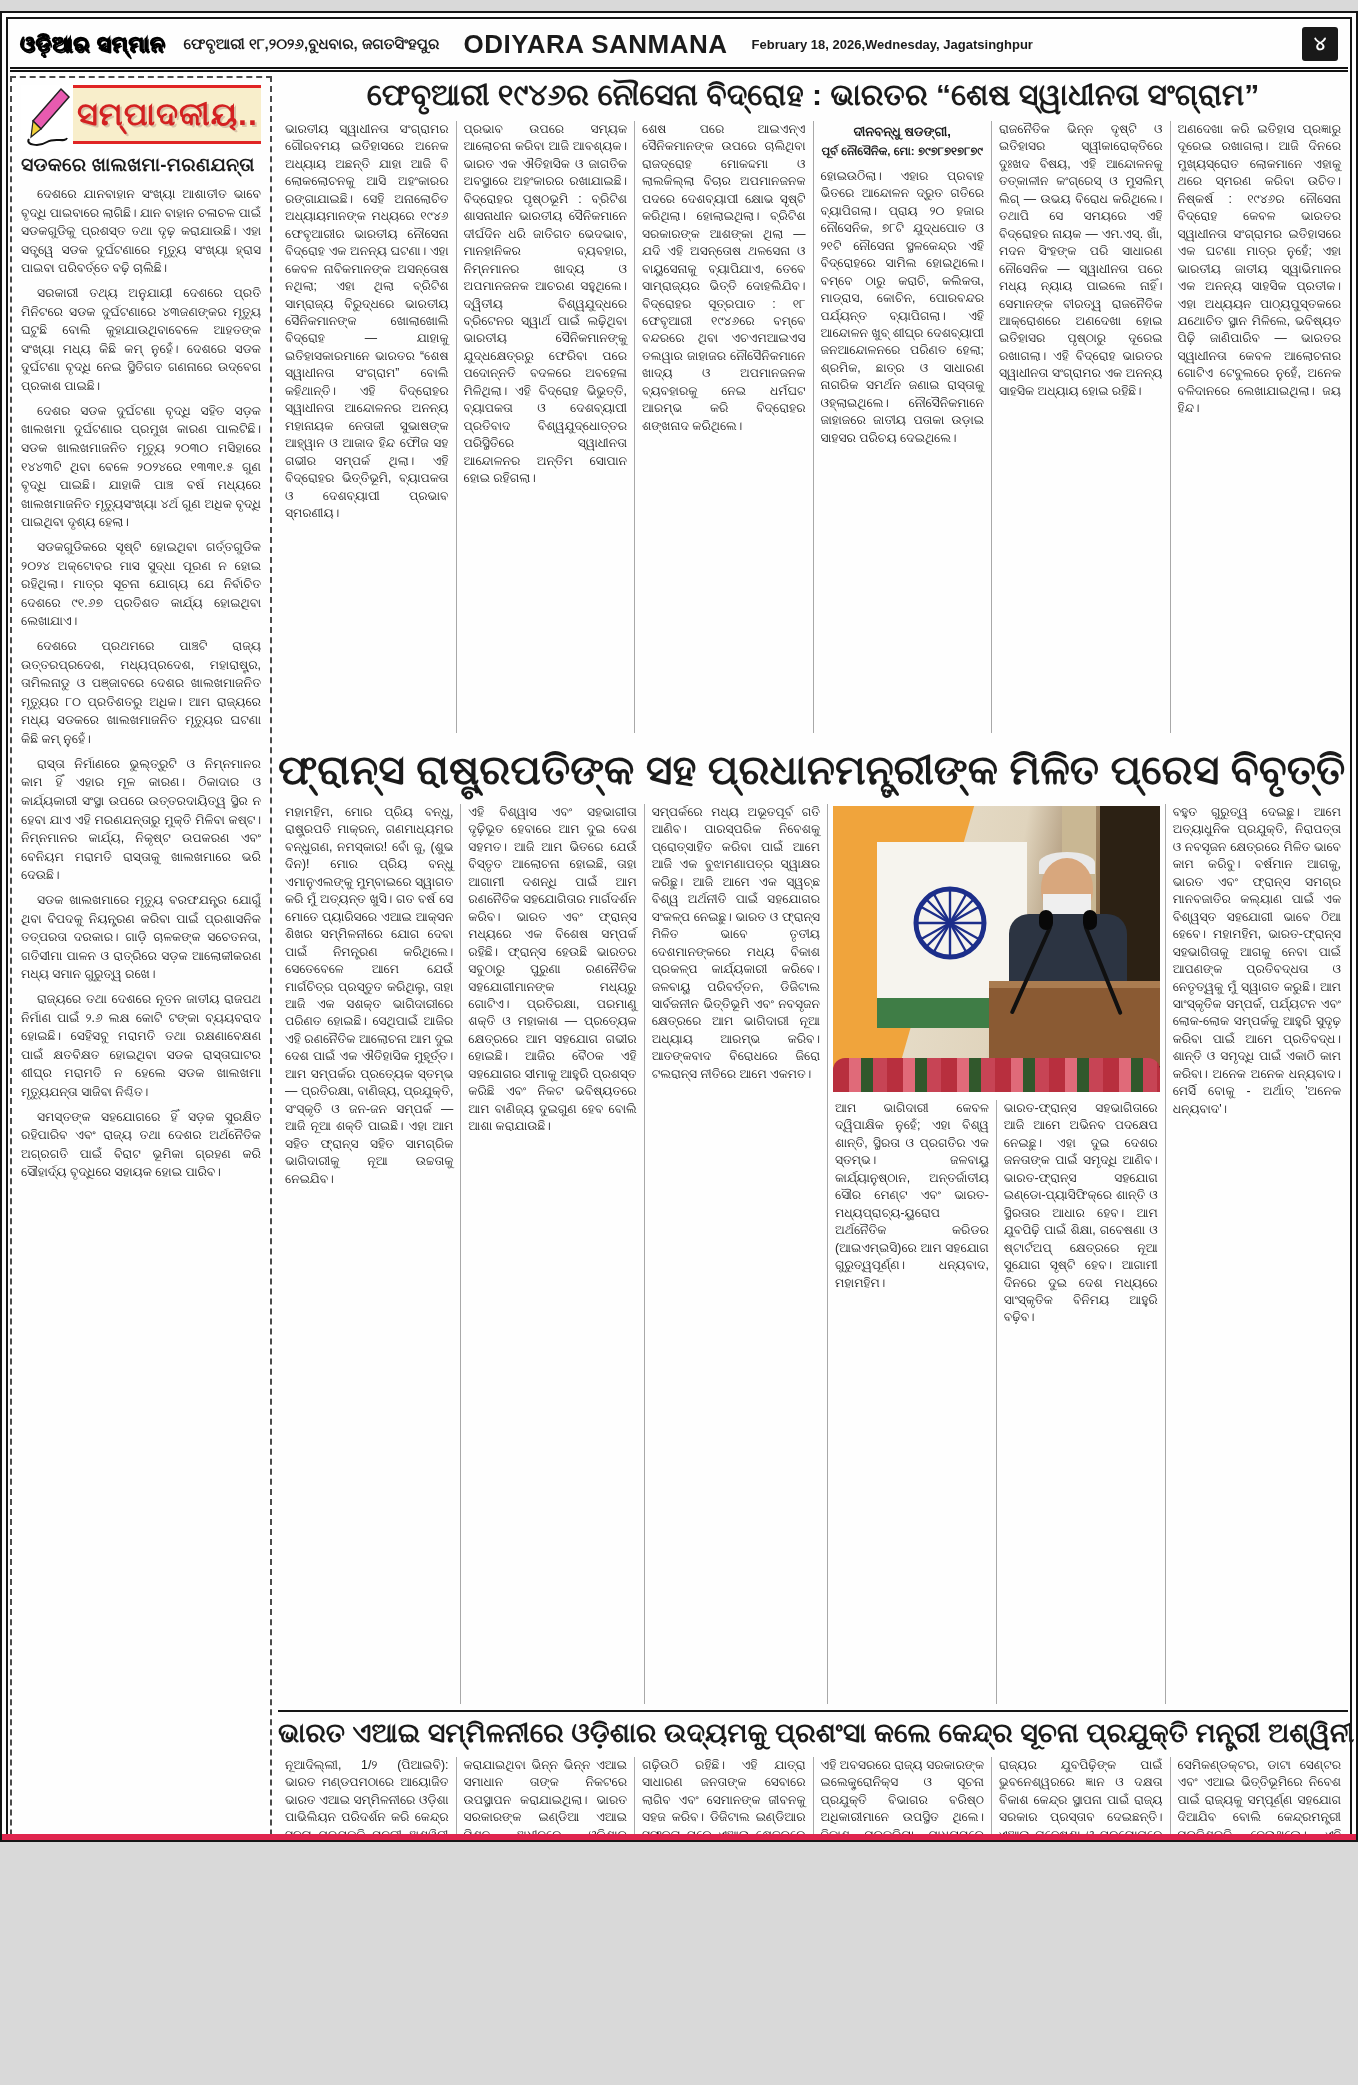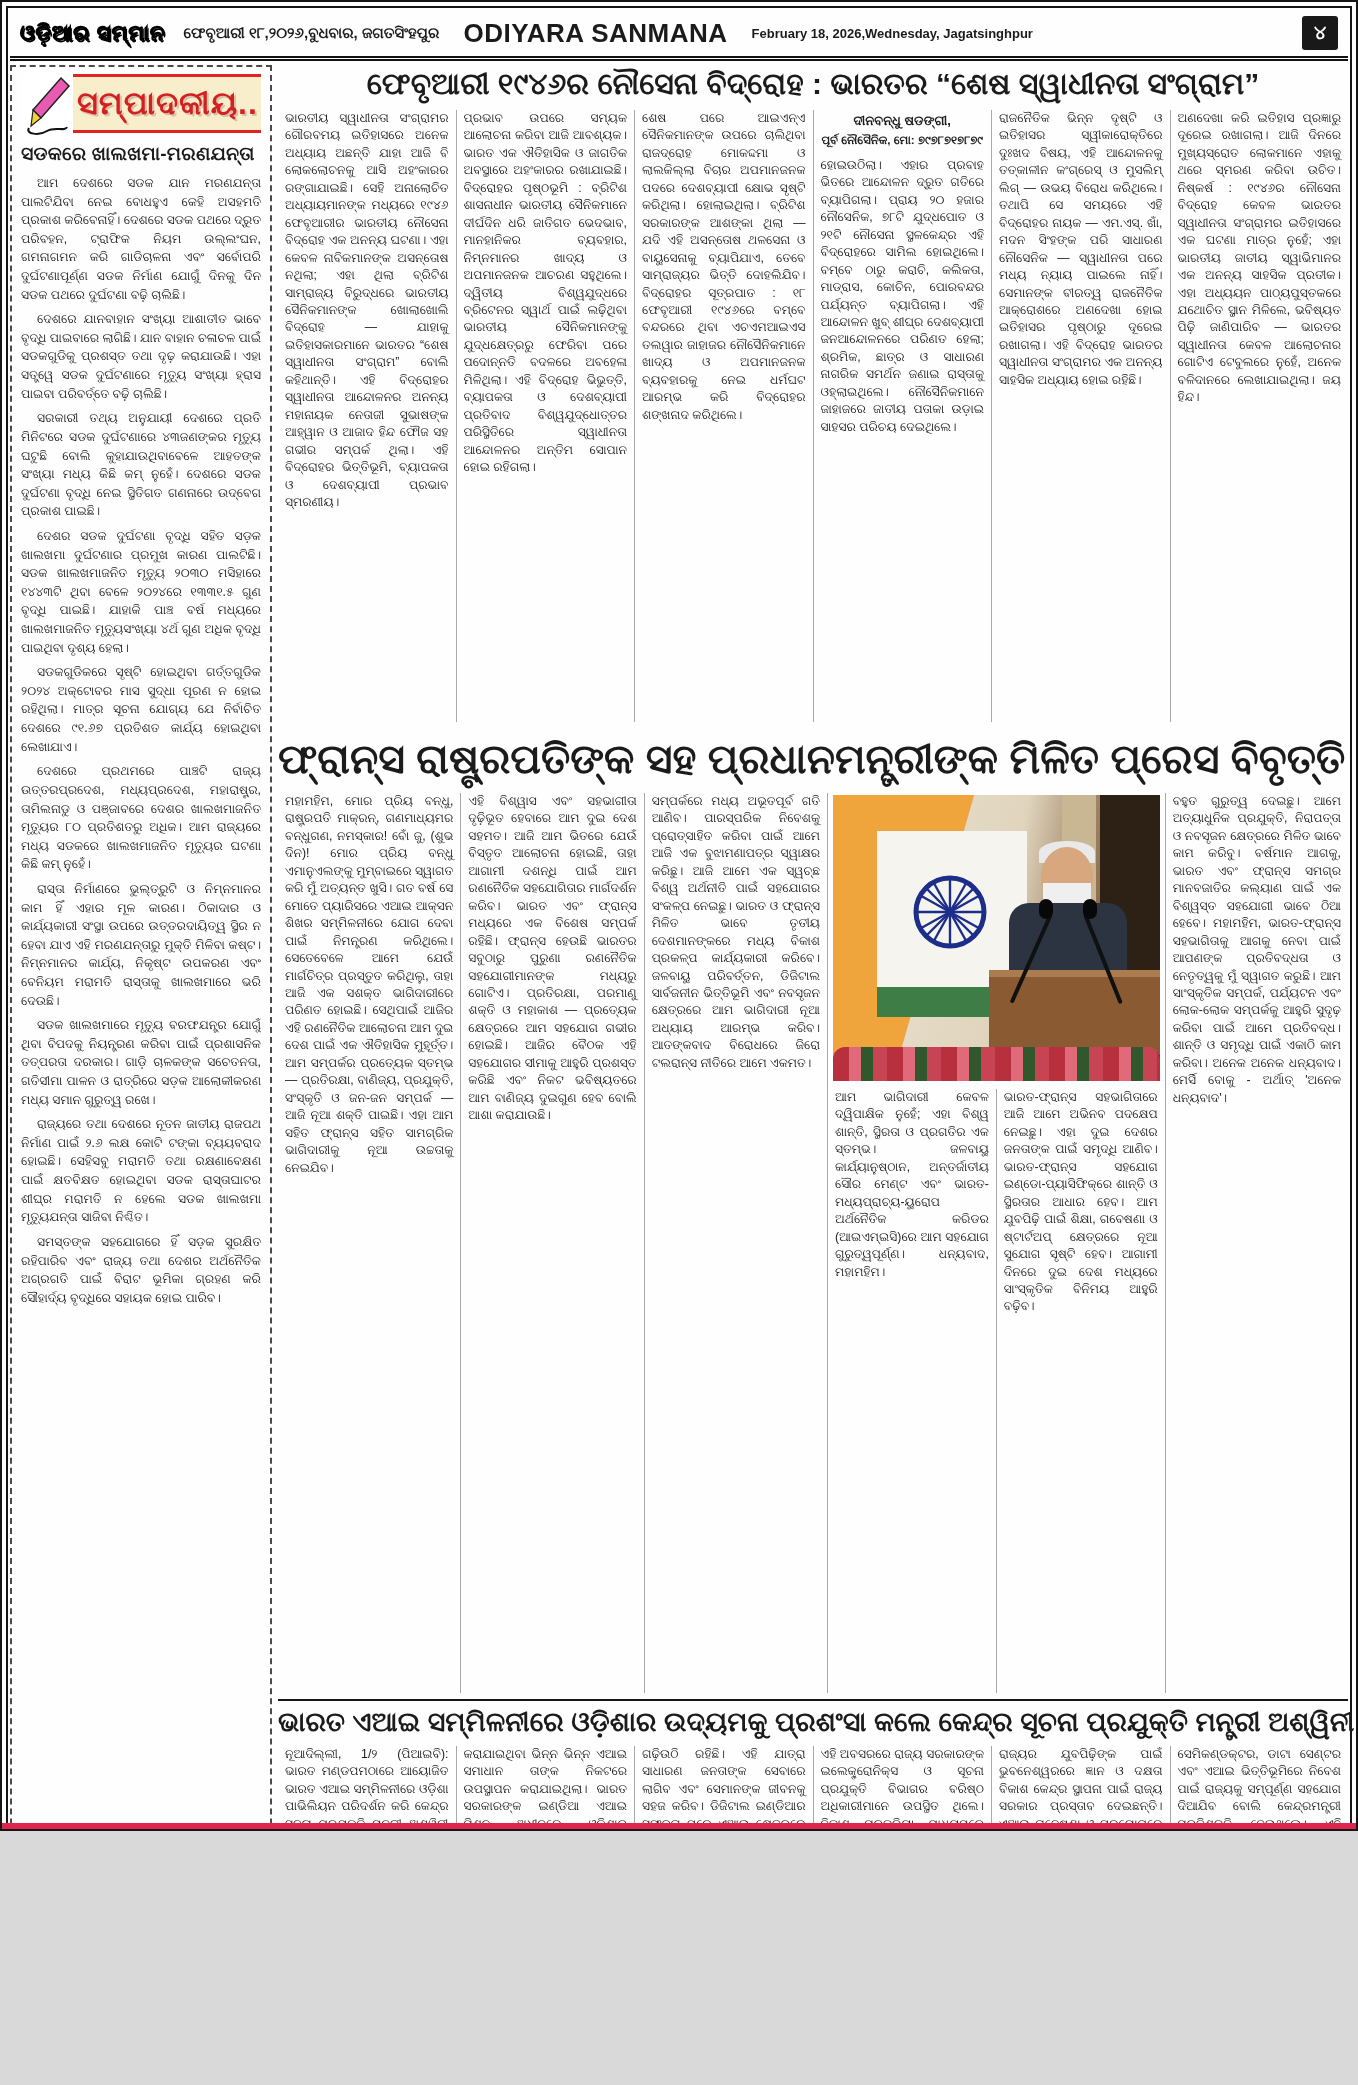--- a/index.html
+++ b/index.html
@@ -1,16 +1,16 @@
 <!DOCTYPE html>
 <html><head>
 <meta charset="utf-8">
 <style>
   html,body{margin:0;padding:0;background:#d9d9d9;}
-  .page{position:relative;width:1358px;height:1831px;margin:0 auto;background:#fefefe;
+  .page{position:relative;width:1358px;height:1831px;margin:11px auto;background:#fefefe;
         box-sizing:border-box;border:2px solid #161616;
         box-shadow:inset 0 0 0 4px #ffffff, inset 0 0 0 6px #161616;
         font-family:"Liberation Sans","DejaVu Sans",sans-serif;color:#1b1b1b;overflow:hidden;}
   .inner{position:absolute;left:8px;top:8px;right:8px;bottom:8px;}
 
   
   .header{height:46px;display:flex;align-items:center;gap:18px;padding:0 10px;
           border-bottom:5px double #111;}
   .logo{font-size:21px;font-weight:bold;letter-spacing:1px;color:#fff;
         -webkit-text-stroke:1.1px #000;text-shadow:1.5px 1.5px 0 #000;white-space:nowrap;}
@@ -112,21 +112,20 @@
             <svg width="52" height="66" viewBox="0 0 52 66">
               <polygon points="40,4 48,12 20,44 12,36" fill="#e85bb0" stroke="#222" stroke-width="1.5"></polygon>
               <polygon points="12,36 20,44 10,52" fill="#f3d23a" stroke="#222" stroke-width="1.2"></polygon>
               <path d="M8 54 C 4 60, 18 62, 26 57 S 44 58, 46 53" fill="none" stroke="#111" stroke-width="2"></path>
             </svg>
           </span>
           <span class="ed-title">ସମ୍ପାଦକୀୟ..</span>
         </div>
         <div class="ed-headline">ସଡକରେ ଖାଲଖମା-ମରଣଯନ୍ତା</div>
         <div class="ed-body">
-          <p>ଆମ ଦେଶରେ ସଡକ ଯାନ ମରଣଯନ୍ତା ପାଲଟିଯିବା ନେଇ ବୋଧହୁଏ କେହି ଅସହମତି ପ୍ରକାଶ କରିବେନାହିଁ। ଦେଶରେ ସଡକ ପଥରେ ଦ୍ରୁତ ପରିବହନ, ଟ୍ରାଫିକ ନିୟମ ଉଲ୍ଲଂଘନ, ଗମନାଗମନ କରି ଗାଡିଚାଳନା ଏବଂ ସର୍ବୋପରି ଦୁର୍ଘଟଣାପୂର୍ଣ୍ଣ ସଡକ ନିର୍ମାଣ ଯୋଗୁଁ ଦିନକୁ ଦିନ ସଡକ ପଥରେ ଦୁର୍ଘଟଣା ବଢ଼ି ଚାଲିଛି।</p>
           <p>ଦେଶରେ ଯାନବାହାନ ସଂଖ୍ୟା ଆଶାତୀତ ଭାବେ ବୃଦ୍ଧି ପାଇବାରେ ଲାଗିଛି। ଯାନ ବାହାନ ଚଳାଚଳ ପାଇଁ ସଡକଗୁଡିକୁ ପ୍ରଶସ୍ତ ତଥା ଦୃଢ଼ କରାଯାଉଛି। ଏହା ସତ୍ତ୍ୱେ ସଡକ ଦୁର୍ଘଟଣାରେ ମୃତ୍ୟୁ ସଂଖ୍ୟା ହ୍ରାସ ପାଇବା ପରିବର୍ତ୍ତେ ବଢ଼ି ଚାଲିଛି।</p>
           <p>ସରକାରୀ ତଥ୍ୟ ଅନୁଯାୟୀ ଦେଶରେ ପ୍ରତି ମିନିଟରେ ସଡକ ଦୁର୍ଘଟଣାରେ ୪୩ଜଣଙ୍କର ମୃତ୍ୟୁ ଘଟୁଛି ବୋଲି କୁହାଯାଉଥିବାବେଳେ ଆହତଙ୍କ ସଂଖ୍ୟା ମଧ୍ୟ କିଛି କମ୍ ନୁହେଁ। ଦେଶରେ ସଡକ ଦୁର୍ଘଟଣା ବୃଦ୍ଧି ନେଇ ସ୍ଥିତିଗତ ଗଣନାରେ ଉଦ୍ବେଗ ପ୍ରକାଶ ପାଇଛି।</p>
           <p>ଦେଶର ସଡକ ଦୁର୍ଘଟଣା ବୃଦ୍ଧି ସହିତ ସଡ଼କ ଖାଲଖମା ଦୁର୍ଘଟଣାର ପ୍ରମୁଖ କାରଣ ପାଲଟିଛି। ସଡକ ଖାଲଖମାଜନିତ ମୃତ୍ୟୁ ୨୦୩୦ ମସିହାରେ ୧୪୪୩ଟି ଥିବା ବେଳେ ୨୦୨୪ରେ ୧୩୩୧.୫ ଗୁଣ ବୃଦ୍ଧି ପାଇଛି। ଯାହାକି ପାଞ୍ଚ ବର୍ଷ ମଧ୍ୟରେ ଖାଲଖମାଜନିତ ମୃତ୍ୟୁସଂଖ୍ୟା ୪ର୍ଥ ଗୁଣ ଅଧିକ ବୃଦ୍ଧି ପାଇଥିବା ଦୃଶ୍ୟ ହେଲା।</p>
           <p>ସଡକଗୁଡିକରେ ସୃଷ୍ଟି ହୋଇଥିବା ଗର୍ତ୍ତଗୁଡିକ ୨୦୨୪ ଅକ୍ଟୋବର ମାସ ସୁଦ୍ଧା ପୂରଣ ନ ହୋଇ ରହିଥିଲା। ମାତ୍ର ସୂଚନା ଯୋଗ୍ୟ ଯେ ନିର୍ବାଚିତ ଦେଶରେ ୯୧.୬୭ ପ୍ରତିଶତ କାର୍ଯ୍ୟ ହୋଇଥିବା ଲେଖାଯାଏ।</p>
           <p>ଦେଶରେ ପ୍ରଥମରେ ପାଞ୍ଚଟି ରାଜ୍ୟ ଉତ୍ତରପ୍ରଦେଶ, ମଧ୍ୟପ୍ରଦେଶ, ମହାରାଷ୍ଟ୍ର, ତାମିଲନାଡୁ ଓ ପଞ୍ଜାବରେ ଦେଶର ଖାଲଖମାଜନିତ ମୃତ୍ୟୁର ୮୦ ପ୍ରତିଶତରୁ ଅଧିକ। ଆମ ରାଜ୍ୟରେ ମଧ୍ୟ ସଡକରେ ଖାଲଖମାଜନିତ ମୃତ୍ୟୁର ଘଟଣା କିଛି କମ୍ ନୁହେଁ।</p>
           <p>ରାସ୍ତା ନିର୍ମାଣରେ ଭୁଲ୍‌ତ୍ରୁଟି ଓ ନିମ୍ନମାନର କାମ ହିଁ ଏହାର ମୂଳ କାରଣ। ଠିକାଦାର ଓ କାର୍ଯ୍ୟକାରୀ ସଂସ୍ଥା ଉପରେ ଉତ୍ତରଦାୟିତ୍ୱ ସ୍ଥିର ନ ହେବା ଯାଏ ଏହି ମରଣଯନ୍ତାରୁ ମୁକ୍ତି ମିଳିବା କଷ୍ଟ। ନିମ୍ନମାନର କାର୍ଯ୍ୟ, ନିକୃଷ୍ଟ ଉପକରଣ ଏବଂ ବେନିୟମ ମରାମତି ରାସ୍ତାକୁ ଖାଲଖମାରେ ଭରି ଦେଉଛି।</p>
           <p>ସଡକ ଖାଲଖମାରେ ମୃତ୍ୟୁ ବରଫଯନ୍ତ୍ର ଯୋଗୁଁ ଥିବା ବିପଦକୁ ନିୟନ୍ତ୍ରଣ କରିବା ପାଇଁ ପ୍ରଶାସନିକ ତତ୍ପରତା ଦରକାର। ଗାଡ଼ି ଚାଳକଙ୍କ ସଚେତନତା, ଗତିସୀମା ପାଳନ ଓ ରାତ୍ରିରେ ସଡ଼କ ଆଲୋକୀକରଣ ମଧ୍ୟ ସମାନ ଗୁରୁତ୍ୱ ରଖେ।</p>
           <p>ରାଜ୍ୟରେ ତଥା ଦେଶରେ ନୂତନ ଜାତୀୟ ରାଜପଥ ନିର୍ମାଣ ପାଇଁ ୨.୬ ଲକ୍ଷ କୋଟି ଟଙ୍କା ବ୍ୟୟବରାଦ ହୋଇଛି। ସେହିସବୁ ମରାମତି ତଥା ରକ୍ଷଣାବେକ୍ଷଣ ପାଇଁ କ୍ଷତବିକ୍ଷତ ହୋଇଥିବା ସଡକ ରାସ୍ତାଘାଟର ଶୀଘ୍ର ମରାମତି ନ ହେଲେ ସଡକ ଖାଲଖମା ମୃତ୍ୟୁଯନ୍ତା ସାଜିବା ନିଶ୍ଚିତ।</p>
           <p>ସମସ୍ତଙ୍କ ସହଯୋଗରେ ହିଁ ସଡ଼କ ସୁରକ୍ଷିତ ରହିପାରିବ ଏବଂ ରାଜ୍ୟ ତଥା ଦେଶର ଅର୍ଥନୈତିକ ଅଗ୍ରଗତି ପାଇଁ ବିରାଟ ଭୂମିକା ଗ୍ରହଣ କରି ସୌହାର୍ଦ୍ୟ ବୃଦ୍ଧିରେ ସହାୟକ ହୋଇ ପାରିବ।</p>
         </div>

